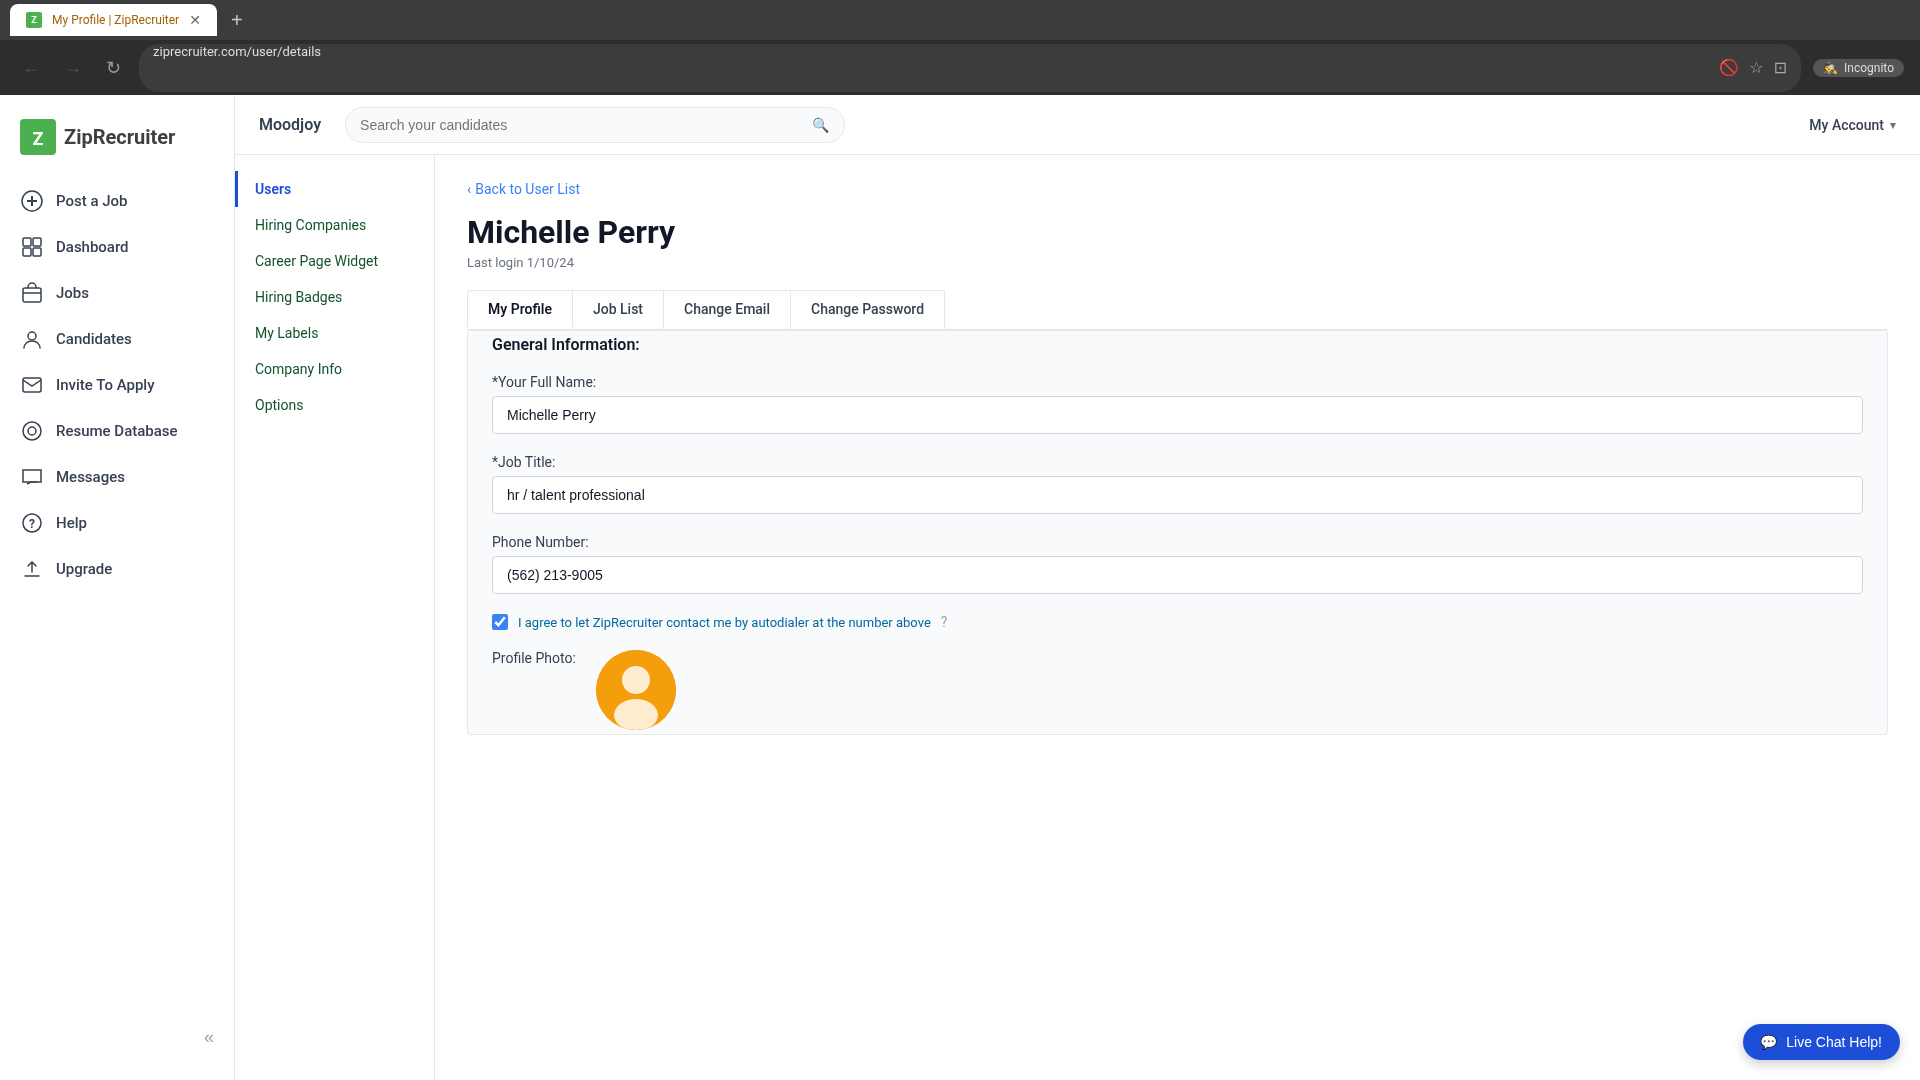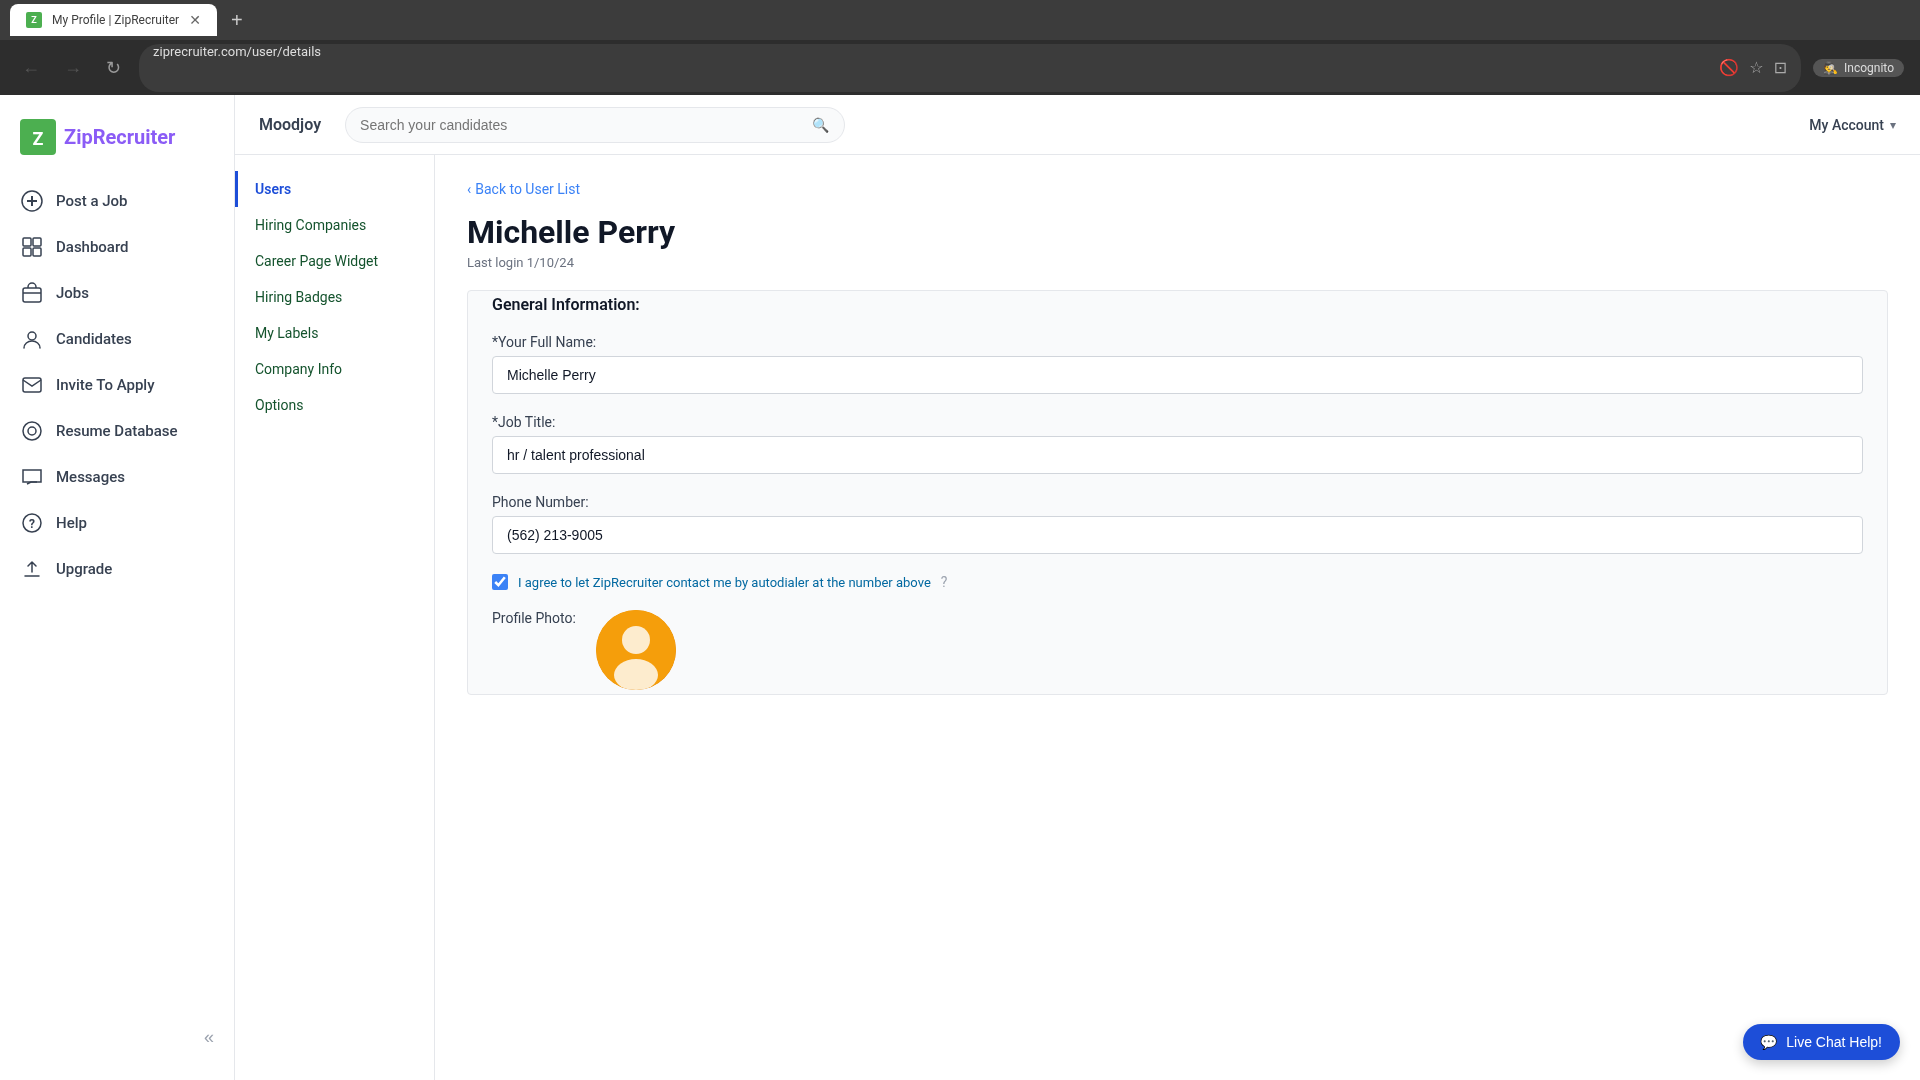--- a/index.html
+++ b/index.html
@@ -3,40 +3,40 @@
   <meta charset="utf-8">
   <style>
     * { margin: 0; padding: 0; box-sizing: border-box; }
     body { font-family: -apple-system, BlinkMacSystemFont, 'Segoe UI', Roboto, sans-serif; background: #fff; width: 1920px; height: 1080px; overflow: hidden; }
 
     
     .browser-chrome { background: #2d2d2d; height: 95px; }
     .browser-tab-bar { background: #3c3c3c; height: 40px; display: flex; align-items: center; padding: 0 10px; }
     .browser-tab { background: #fff; border-radius: 8px 8px 0 0; padding: 0 16px; height: 32px; display: flex; align-items: center; gap: 10px; font-size: 13px; color: #333; min-width: 200px; }
     .browser-tab-favicon { width: 16px; height: 16px; background: #4caf50; border-radius: 2px; display: flex; align-items: center; justify-content: center; color: white; font-size: 9px; font-weight: bold; }
-    .browser-tab-title { font-size: 12px; color: #404040; }
+    .browser-tab-title { font-size: 12px; color: #a16207; }
     .browser-tab-close { margin-left: auto; color: #666; cursor: pointer; font-size: 14px; }
     .browser-new-tab { background: none; border: none; color: #ccc; font-size: 20px; margin-left: 6px; cursor: pointer; padding: 4px 8px; }
     .browser-controls { background: #2d2d2d; height: 55px; display: flex; align-items: center; padding: 0 16px; gap: 12px; }
     .browser-nav-btn { background: none; border: none; color: #999; font-size: 18px; cursor: pointer; padding: 4px 6px; border-radius: 50%; }
     .browser-nav-btn.disabled { color: #555; cursor: default; }
     .browser-address-bar { flex: 1; background: #3c3c3c; border-radius: 20px; height: 48px; display: flex; padding: 0 14px; gap: 8px; }
     .browser-address-text { color: #ddd; font-size: 13px; }
     .browser-address-icons { display: flex; gap: 10px; align-items: center; color: #aaa; margin-left: auto; font-size: 16px; }
     .incognito-badge { background: #555; border-radius: 14px; padding: 2px 10px; font-size: 12px; color: #ddd; display: flex; align-items: center; gap: 6px; }
     .bookmarks-bar { background: #2d2d2d; height: 28px; display: flex; align-items: center; justify-content: flex-end; padding: 0 16px; font-size: 12px; color: #aaa; }
 
     
     .app { display: flex; height: 985px; }
 
     
     .sidebar { width: 235px; background: #fff; border-right: 1px solid #e5e7eb; display: flex; flex-direction: column; padding: 16px 0; }
     .sidebar-logo { padding: 8px 20px 24px; display: flex; align-items: center; gap: 8px; }
     .logo-icon { width: 36px; height: 36px; }
-    .logo-text { font-size: 20px; font-weight: 700; color: #8b5cf6; }
+    .logo-text { font-size: 20px; font-weight: 700; color: #404040; }
     .sidebar-nav { display: flex; flex-direction: column; gap: 2px; flex: 1; }
     .nav-item { display: flex; align-items: center; gap: 12px; padding: 10px 20px; cursor: pointer; color: #374151; font-size: 15px; font-weight: 500; border-radius: 0; text-decoration: none; }
     .nav-item-icon { width: 24px; height: 24px; display: flex; align-items: center; justify-content: center; flex-shrink: 0; }
     .sidebar-collapse { padding: 16px 20px; display: flex; justify-content: flex-end; }
     .collapse-btn { background: none; border: none; color: #9ca3af; cursor: pointer; font-size: 18px; }
 
     
     .main-area { flex: 1; display: flex; flex-direction: column; overflow: hidden; }
     .top-header { background: #fff; border-bottom: 1px solid #e5e7eb; height: 60px; display: flex; align-items: center; padding: 0 24px; gap: 16px; }
     .header-brand { font-size: 16px; font-weight: 600; color: #374151; margin-right: 8px; }
@@ -269,20 +269,34 @@
       <div class="main-content">
         <a class="back-link">
           <span>‹</span>
           <span>Back to User List</span>
         </a>
 
         <h1 class="user-name">Michelle Perry</h1>
         <p class="last-login">Last login 1/10/24</p>
 
         
+        <div class="tabs">
+          <div class="tab active">
+            <span>My Profile</span>
+          </div>
+          <div class="tab">
+            <span>Job List</span>
+          </div>
+          <div class="tab">
+            <span>Change Email</span>
+          </div>
+          <div class="tab">
+            <span>Change Password</span>
+          </div>
+        </div>
 
         
         <div class="form-section">
           <h2 class="section-title">General Information:</h2>
 
           <div class="form-group">
             <label class="form-label">*Your Full Name:</label>
             <input class="form-input" type="text" value="Michelle Perry" style="">
           </div>
 

